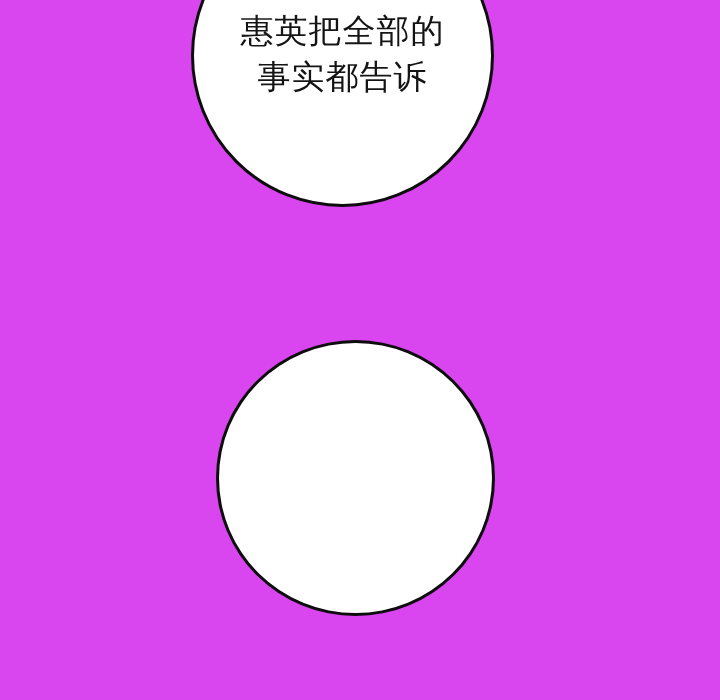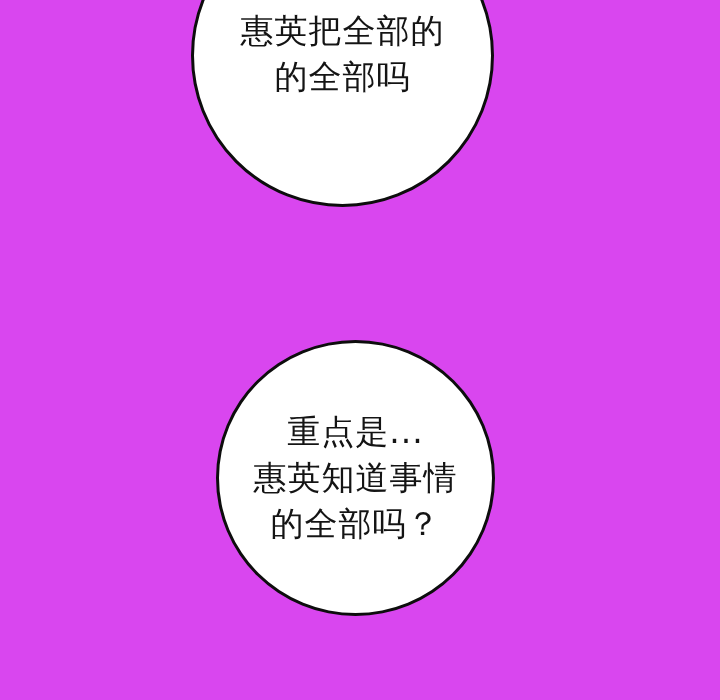--- a/index.html
+++ b/index.html
@@ -69,23 +69,18 @@
   </style>
 </head>
 <body>
 
 <div class="panel">
 
   <div id="bubble-1" class="bubble"></div>
   <div id="bubble-1-text" class="bubble-text">
     <span class="line">&nbsp;</span>
     <span class="line">惠英把全部的</span>
-    <span class="line">的全部吗</span>
+    <span class="line">事实都告诉</span>
   </div>
 
   <div id="bubble-2" class="bubble"></div>
-  <div id="bubble-2-text" class="bubble-text">
-    <span class="line">重点是...</span>
-    <span class="line">惠英知道事情</span>
-    <span class="line">的全部吗？</span>
-  </div>
 
 </div>
 
 </body></html>

